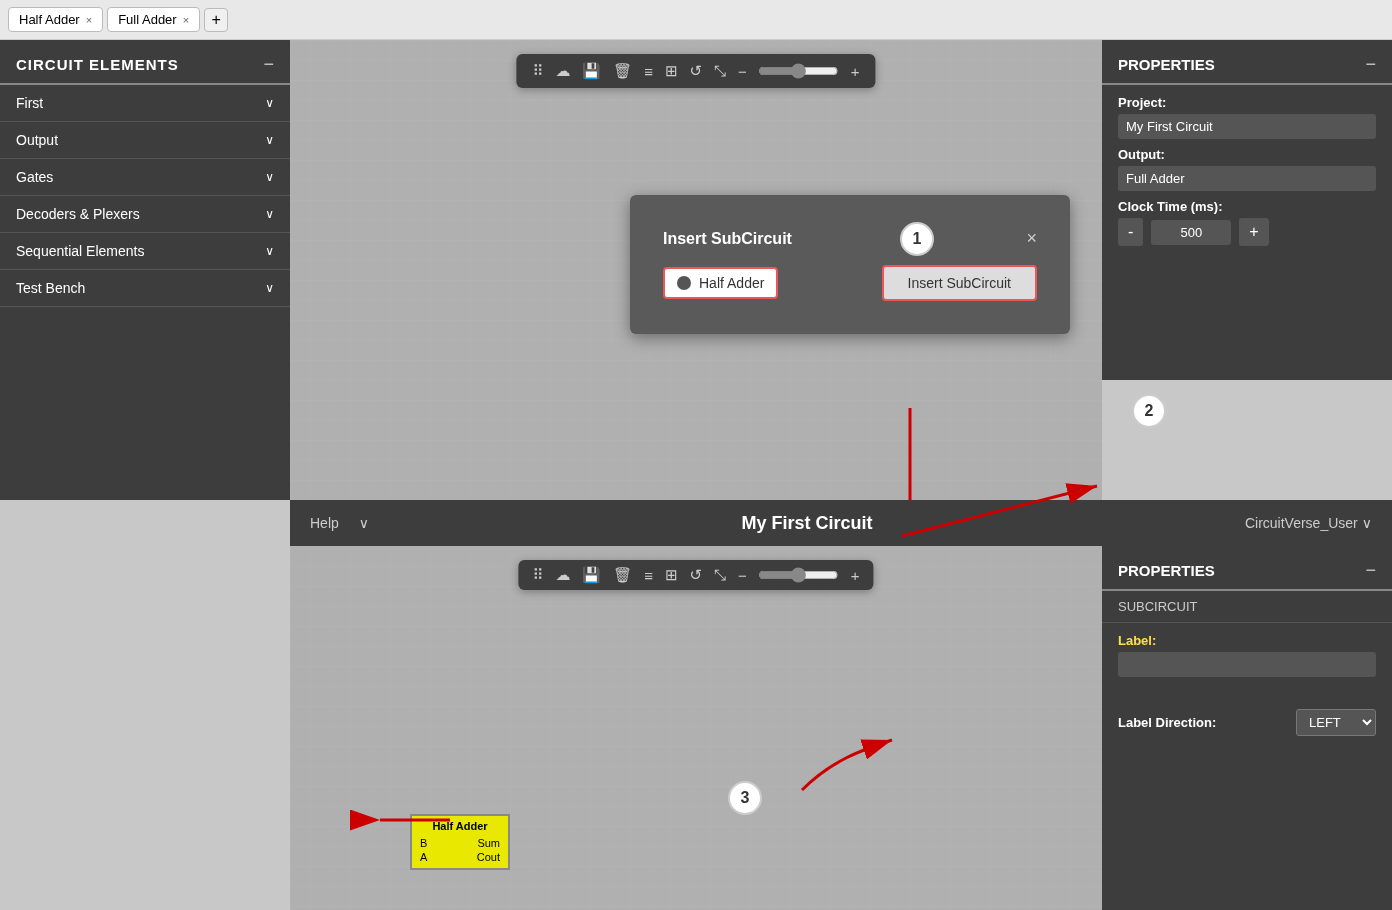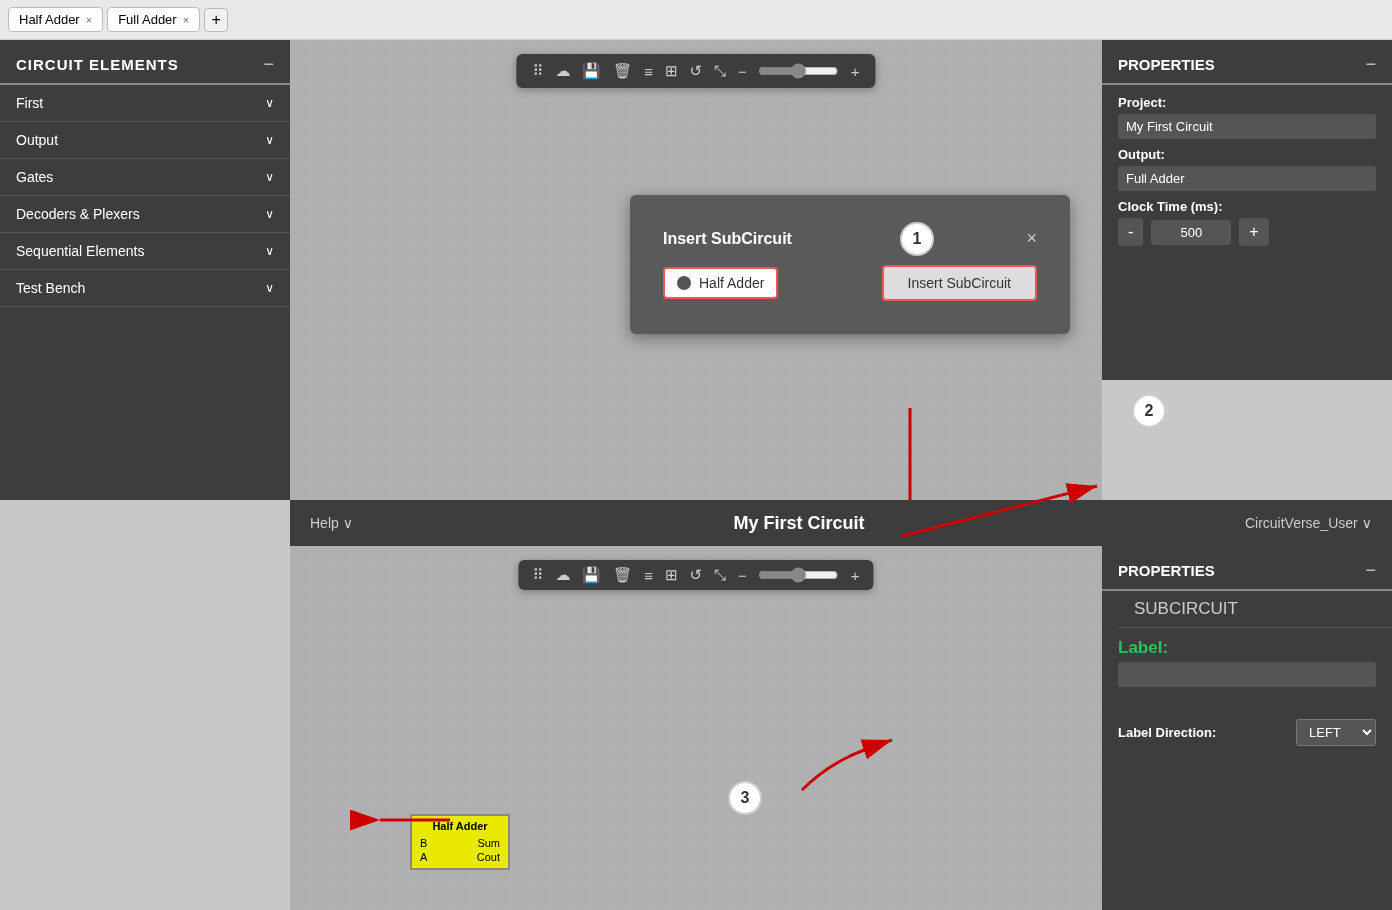--- a/index.html
+++ b/index.html
@@ -111,21 +111,21 @@
       position: absolute;
     }
 
     
     .bottom-nav {
       position: absolute; bottom: 340px; left: 300px; right: 0;
       background: #3d3d3d; height: 46px;
       display: flex; align-items: center; justify-content: space-between;
       padding: 0 20px;
     }
-    .bottom-nav-left { color: #ccc; font-size: 14px; display: flex; align-items: center; gap: 4px; }
+    .bottom-nav-left { color: #ccc; font-size: 14px; display: flex; align-items: center; gap: 20px; }
     .bottom-nav-title { color: #fff; font-size: 18px; font-weight: bold; }
 
     
     .right-sidebar {
       width: 290px; background: #3d3d3d; color: #fff;
       flex-shrink: 0; height: 340px;
     }
     .props-header {
       display: flex; align-items: center; justify-content: space-between;
       padding: 14px 16px 8px; border-bottom: 2px solid #888;
@@ -357,25 +357,25 @@
 
 </div>
 
 <div style="position: absolute; top: 546px; right: 0;
             width: 290px; background: #3d3d3d; color: #fff; bottom: 0;">
   <div style="display:flex; align-items:center; justify-content:space-between;
               padding: 14px 16px 8px; border-bottom: 2px solid #888;">
     <span style="font-weight:bold; font-size:15px;">PROPERTIES</span>
     <span style="cursor:pointer; font-size:18px; color:#ccc;">−</span>
   </div>
-  <div style="padding: 8px 16px; font-size:17px; color:#ccc; border-bottom: 1px solid #555; margin-left: 16px;">
+  <div style="padding: 8px 16px; font-size:13px; color:#ccc; border-bottom: 1px solid #555;">
     <span>SUBCIRCUIT</span>
   </div>
   <div style="padding: 10px 16px;">
-    <div style="font-weight:bold; font-size:17px; color:#22c55e; margin-bottom:4px;">Label:</div>
+    <div style="font-weight:bold; font-size:13px; color:#fde047; margin-bottom:4px;">Label:</div>
     <input class="label-input" type="text" value="" style="">
     <div style="display:flex; align-items:center; justify-content:space-between; margin-top: 24px;">
       <span style="font-weight:bold; font-size:13px; color:#fff;">Label Direction:</span>
       <select class="label-dir-select">
         <option>LEFT</option>
         <option>RIGHT</option>
         <option>UP</option>
         <option>DOWN</option>
       </select>
     </div>

